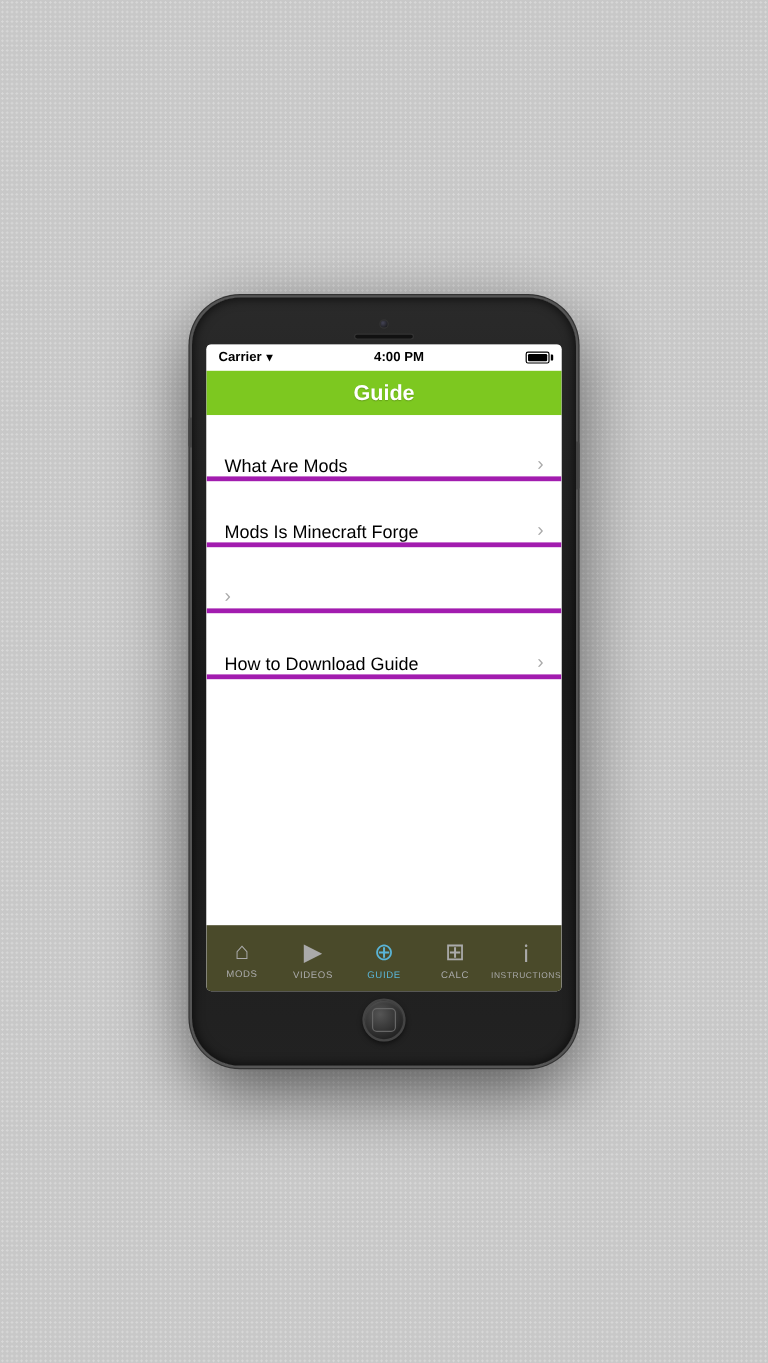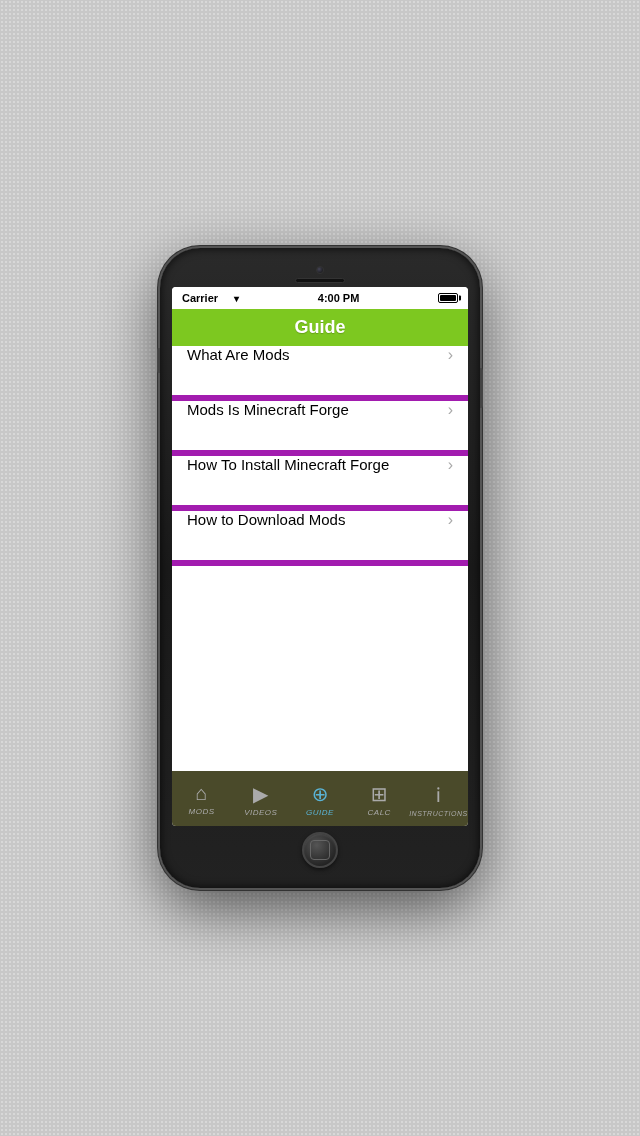--- a/index.html
+++ b/index.html
@@ -73,21 +73,21 @@
       background: #fff;
       display: flex;
       align-items: center;
       justify-content: space-between;
       padding: 3px 10px;
       font-size: 11px;
       font-weight: 600;
       color: #000;
       height: 22px;
     }
-    .status-left { display: flex; align-items: center; gap: 16px; }
+    .status-left { display: flex; align-items: center; gap: 4px; }
     .wifi-icon { font-size: 10px; }
     .status-center { font-size: 11px; font-weight: 700; }
     .battery {
       width: 20px;
       height: 10px;
       border: 1.5px solid #000;
       border-radius: 2px;
       position: relative;
       display: flex;
       align-items: center;
@@ -125,25 +125,25 @@
     }
 
     
     .list {
       flex: 1;
       background: #fff;
       overflow: hidden;
     }
     .list-item {
       display: flex;
-      align-items: flex-start;
+      align-items: flex-end;
       justify-content: space-between;
       padding: 0 15px;
       height: 55px;
-      border-bottom: 6px solid #a21caf;
+      border-bottom: 4px solid #a21caf;
       cursor: pointer;
     }
     .list-item-label {
       font-size: 15px;
       color: #000;
       font-weight: 400;
     }
     .chevron {
       color: #aaa;
       font-size: 16px;
@@ -170,21 +170,20 @@
     .tab-icon {
       font-size: 20px;
       color: #aaa;
     }
     .tab-icon.active { color: #5ab4d6; }
     .tab-label {
       font-size: 8px;
       color: #aaa;
       text-transform: uppercase;
       letter-spacing: 0.5px;
-      font-style: italic;
     }
     .tab-label.active { color: #5ab4d6; }
 
     
     .home-button-area {
       padding: 6px 0 8px;
       display: flex;
       align-items: center;
       justify-content: center;
     }
@@ -259,25 +258,24 @@
     <div class="list">
       <div class="list-item">
         <span class="list-item-label">What Are Mods</span>
         <span class="chevron">›</span>
       </div>
       <div class="list-item">
         <span class="list-item-label">Mods Is Minecraft Forge</span>
         <span class="chevron">›</span>
       </div>
       <div class="list-item">
-        <span class="list-item-label">How To Install Minecraft Forge</span>
         <span class="chevron">›</span>
       </div>
       <div class="list-item">
-        <span class="list-item-label">How to Download Mods</span>
+        <span class="list-item-label">How to Download Guide</span>
         <span class="chevron">›</span>
       </div>
     </div>
 
     <div class="tab-bar">
       <div class="tab-item">
         <span class="tab-icon">⌂</span>
         <span class="tab-label">MODS</span>
       </div>
       <div class="tab-item">

